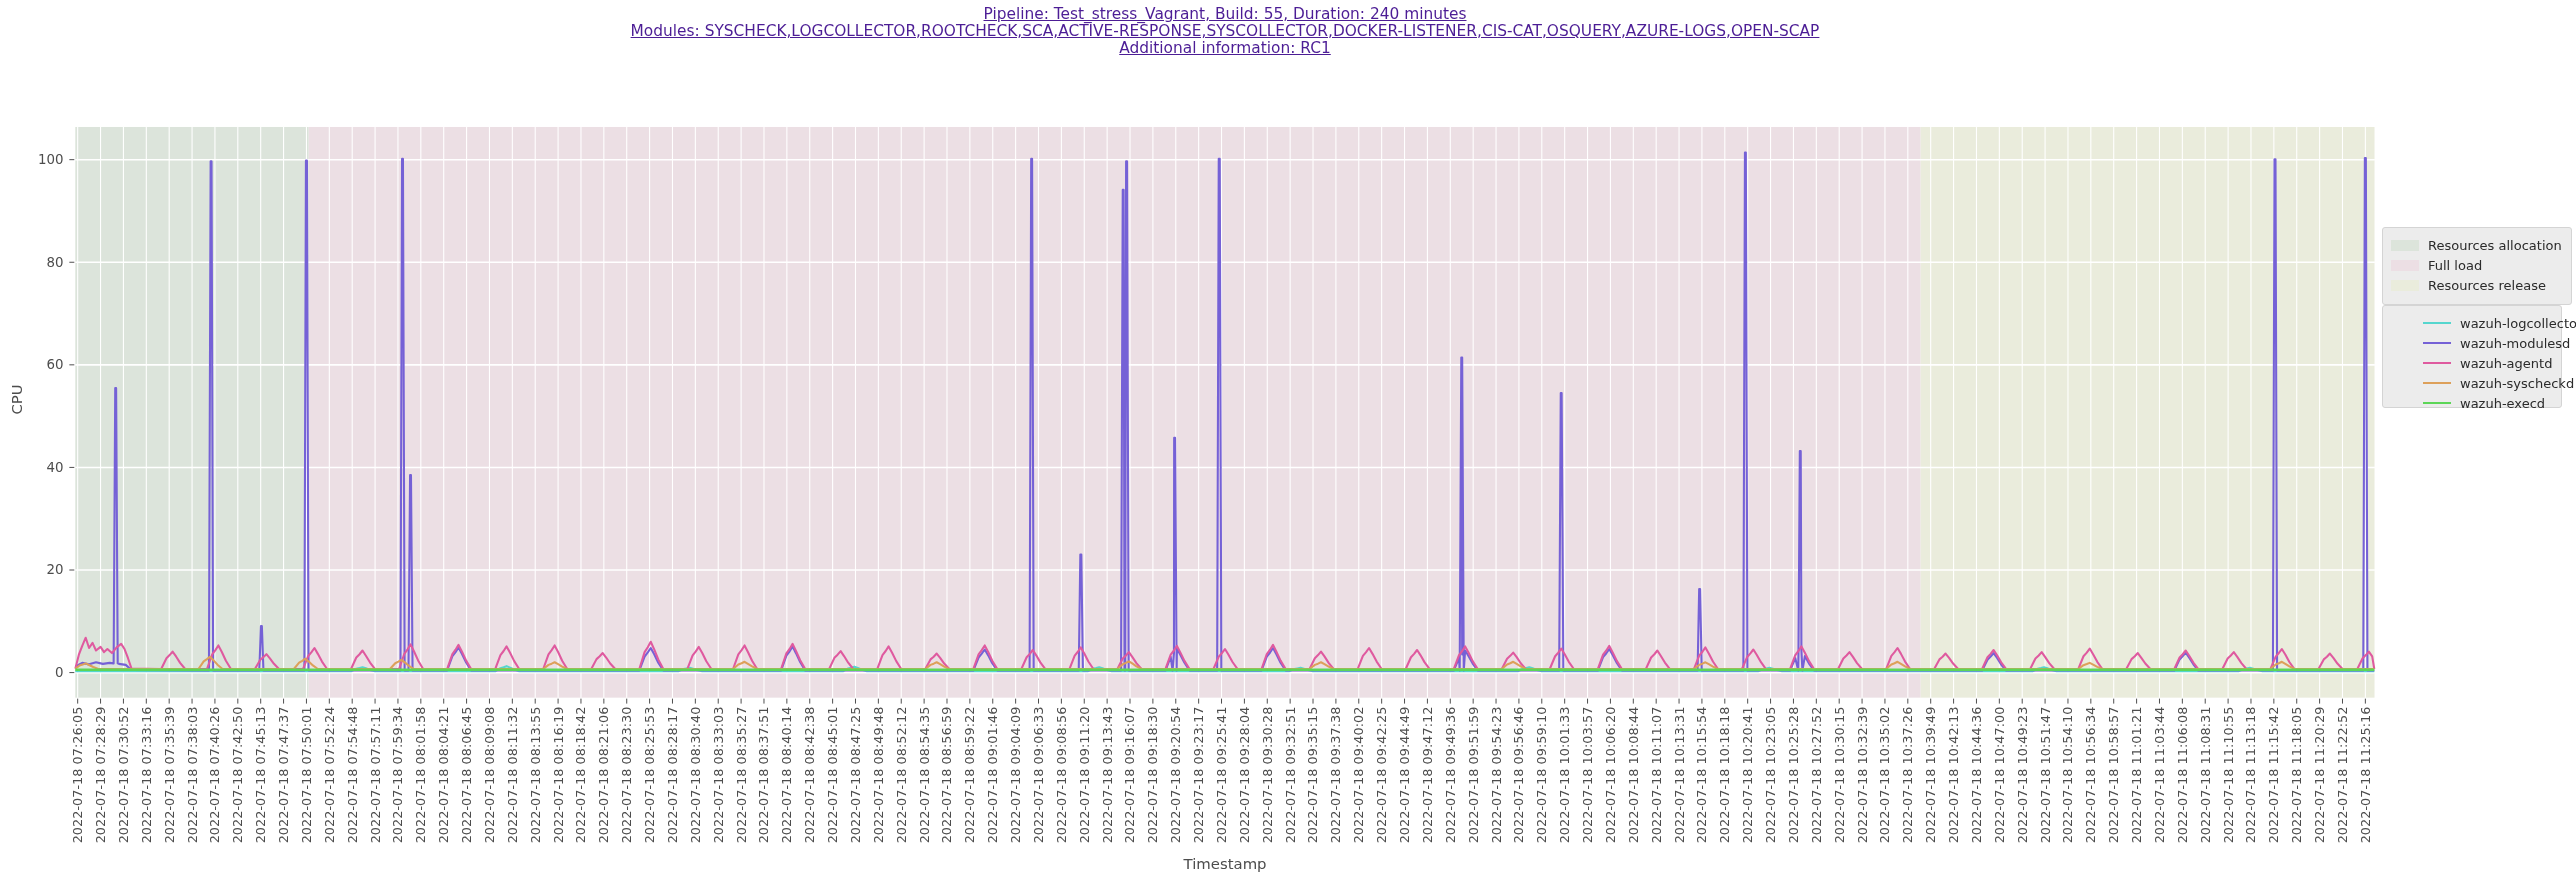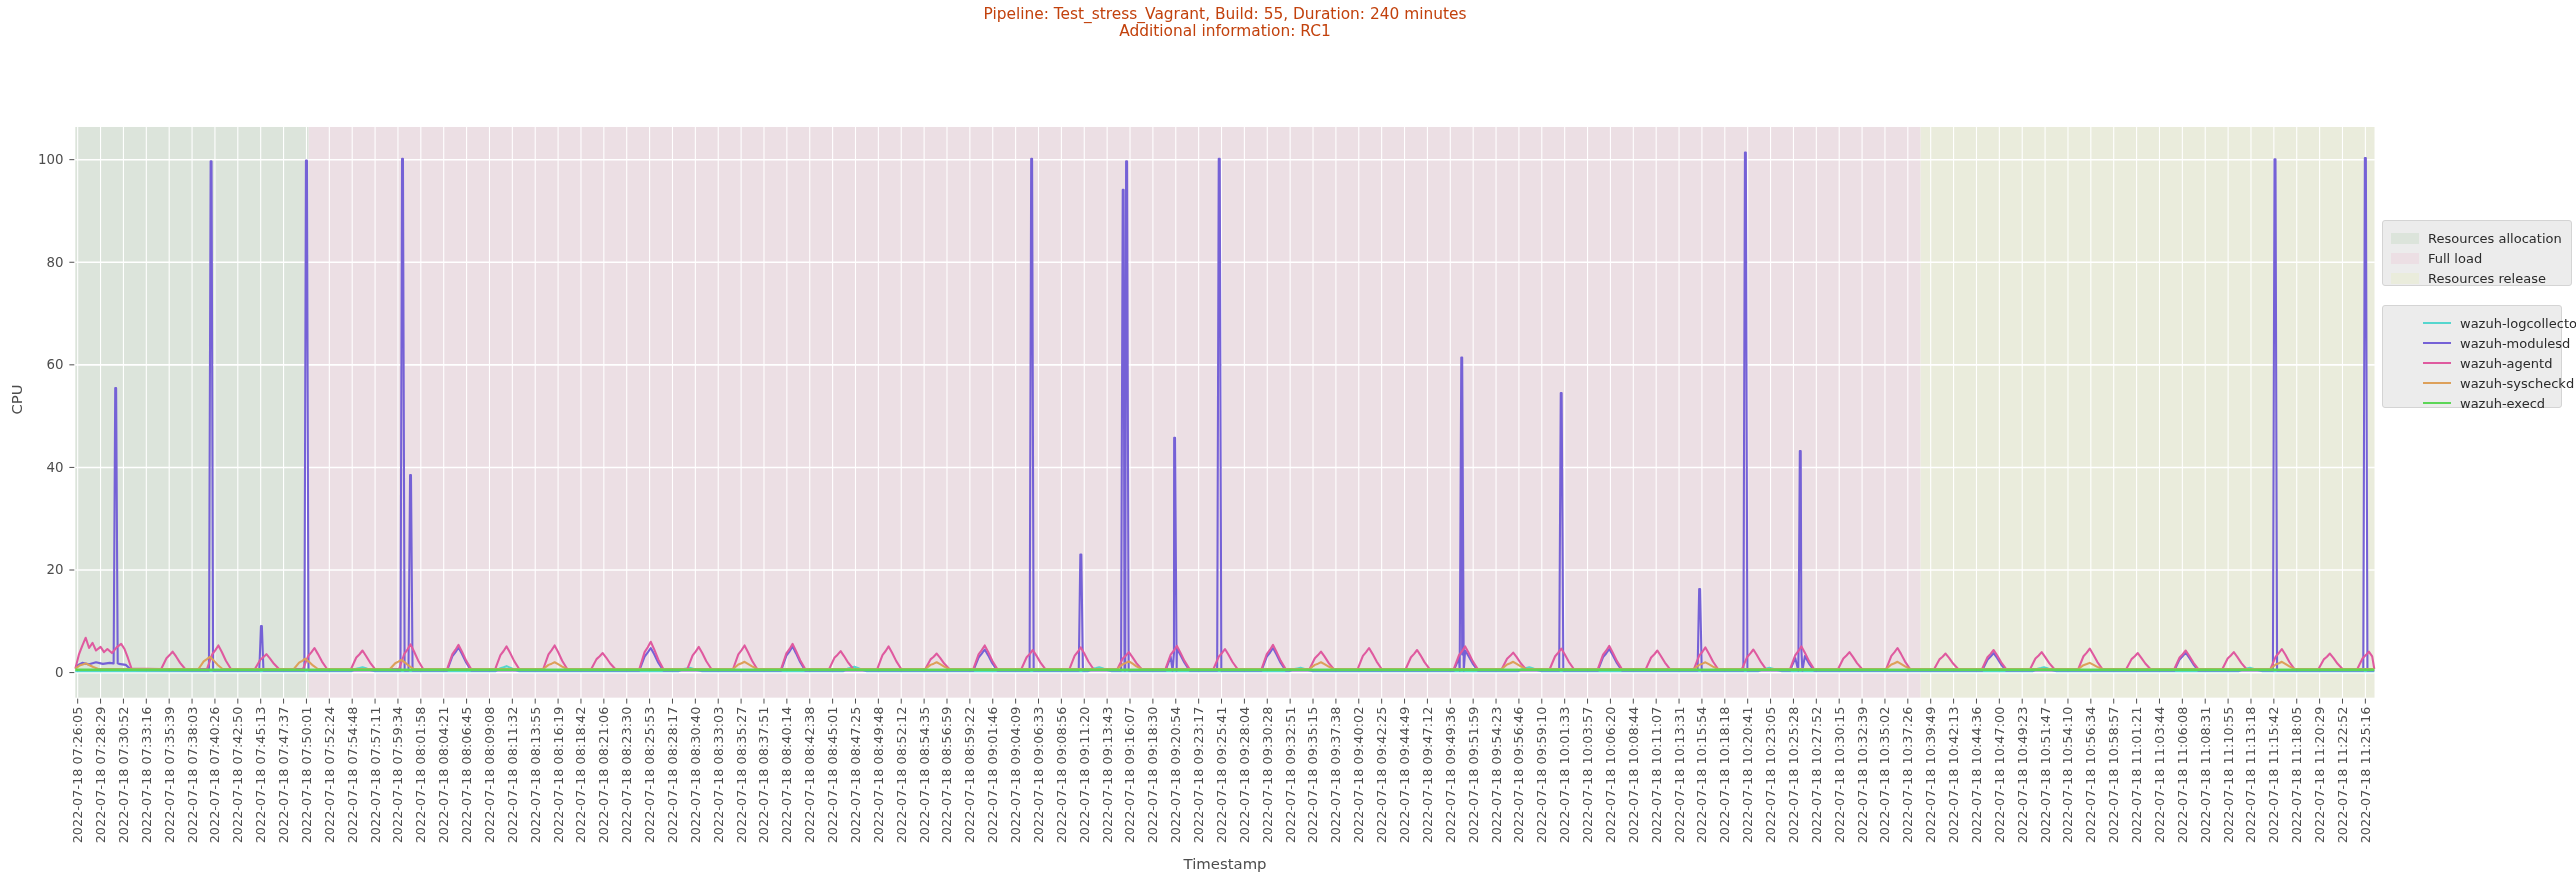--- a/index.html
+++ b/index.html
@@ -1,36 +1,37 @@
 <!DOCTYPE html>
 <html><head>
 <meta charset="utf-8">
 <style>
   html,body{margin:0;padding:0;background:#ffffff;}
   #figure{position:relative;width:2576px;height:892px;background:#ffffff;
           font-family:"DejaVu Sans","Liberation Sans",sans-serif;overflow:hidden;}
   #title-block{position:absolute;left:0;top:6px;width:2450px;text-align:center;
-               color:#c2410c;font-size:15.4px;line-height:17px;}
+               color:#4c1d95;font-size:15.4px;line-height:17px;text-decoration:underline;}
   #chart-svg{position:absolute;left:0;top:0;}
   .legend-box{position:absolute;background:#ececec;border:1px solid #d4d4d4;border-radius:3px;
               padding:7px 10px 7px 8px;box-sizing:border-box;}
-  #legend-regions{left:2382px;top:220px;width:190px;height:66px;}
+  #legend-regions{left:2382px;top:227px;width:190px;height:78px;}
   #legend-series{left:2382px;top:305px;width:180px;height:103px;padding-left:40px;}
   .legend-row{display:flex;align-items:center;height:20px;white-space:nowrap;}
   .legend-row .swatch{width:28px;height:11px;margin-right:9px;flex:0 0 auto;}
   .legend-row .lineswatch{width:28px;height:2.4px;margin-right:9px;flex:0 0 auto;}
   .legend-row .lab{font-size:13px;color:#2b2b2b;}
 </style>
 </head>
 <body>
 
 <div id="figure">
 
   <div id="title-block">
     <div>Pipeline: Test_stress_Vagrant, Build: 55, Duration: 240 minutes</div>
+    <div>Modules: SYSCHECK,LOGCOLLECTOR,ROOTCHECK,SCA,ACTIVE-RESPONSE,SYSCOLLECTOR,DOCKER-LISTENER,CIS-CAT,OSQUERY,AZURE-LOGS,OPEN-SCAP</div>
     <div>Additional information: RC1</div>
   </div>
 
   <svg id="chart-svg" width="2576" height="892" viewBox="0 0 2600 900">
       <rect x="76" y="128" width="235.60900000000004" height="576" fill="#dce4db"></rect>
       <rect x="311.60900000000004" y="128" width="1626.9214000000002" height="576" fill="#ecdfe4"></rect>
       <rect x="1938.5304" y="128" width="458.1056000000003" height="576" fill="#eaecdc"></rect>
       <g stroke="#ffffff">
         <line x1="76" y1="678.7" x2="2397" y2="678.7" stroke-width="1.6"></line>
         <line x1="76" y1="575.1600000000001" x2="2397" y2="575.1600000000001" stroke-width="1.6"></line>

